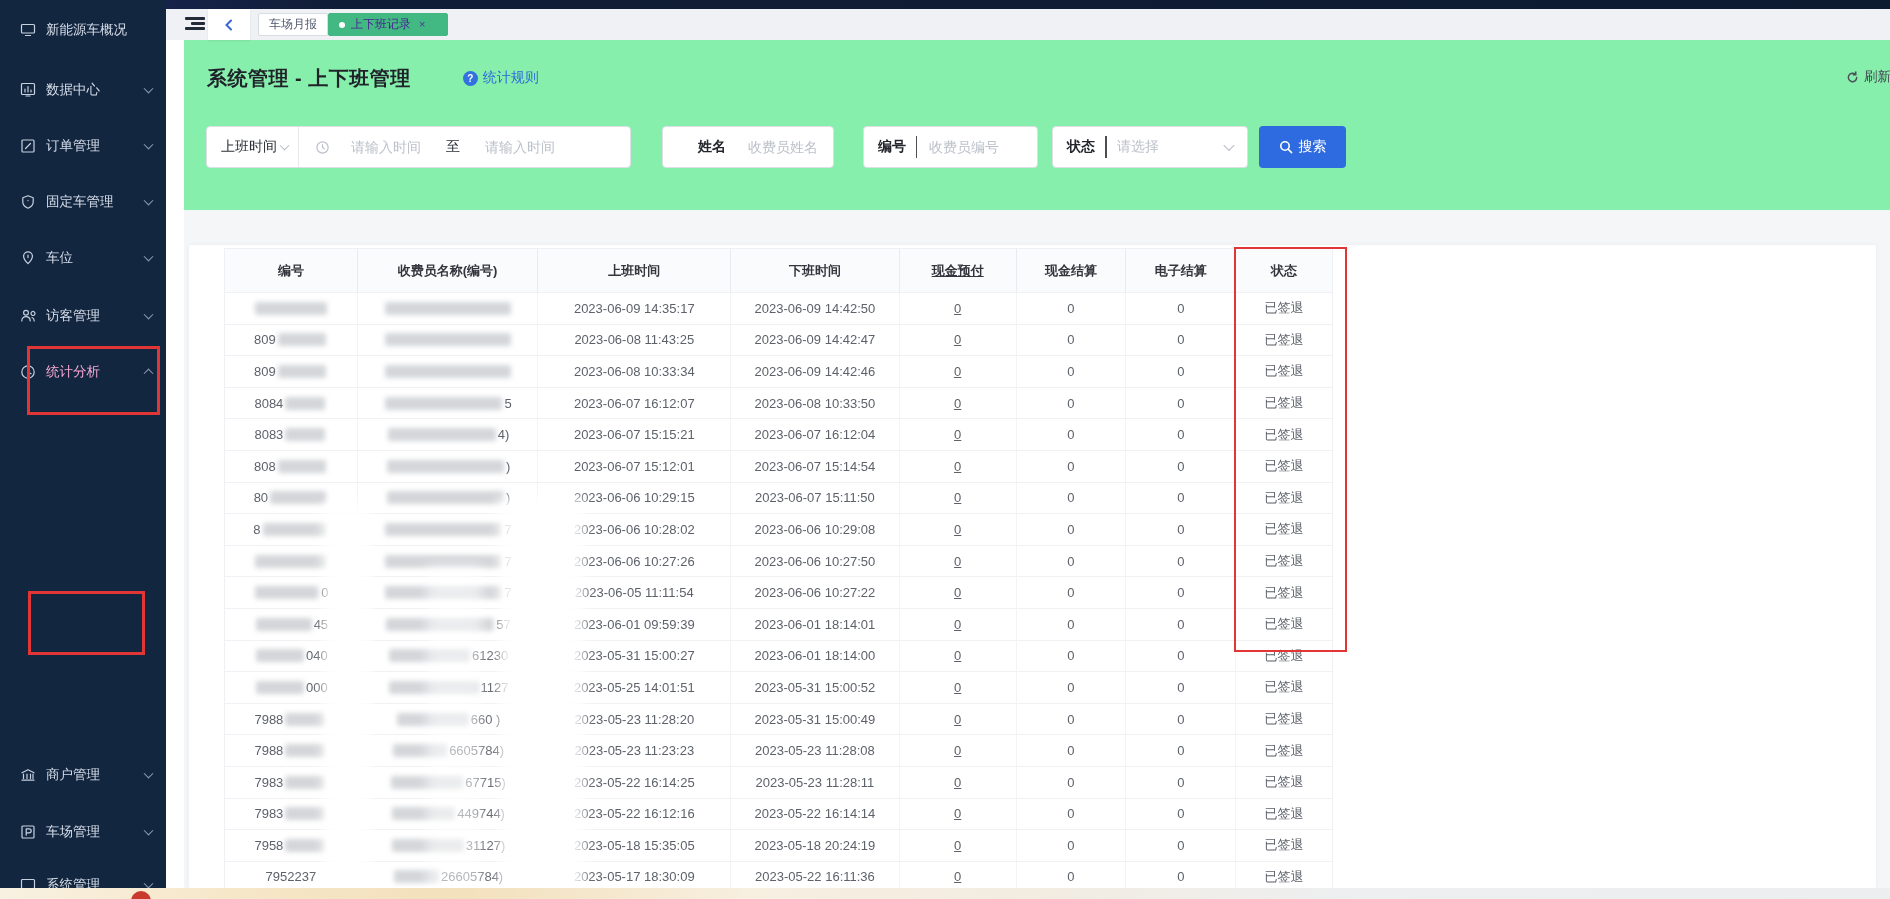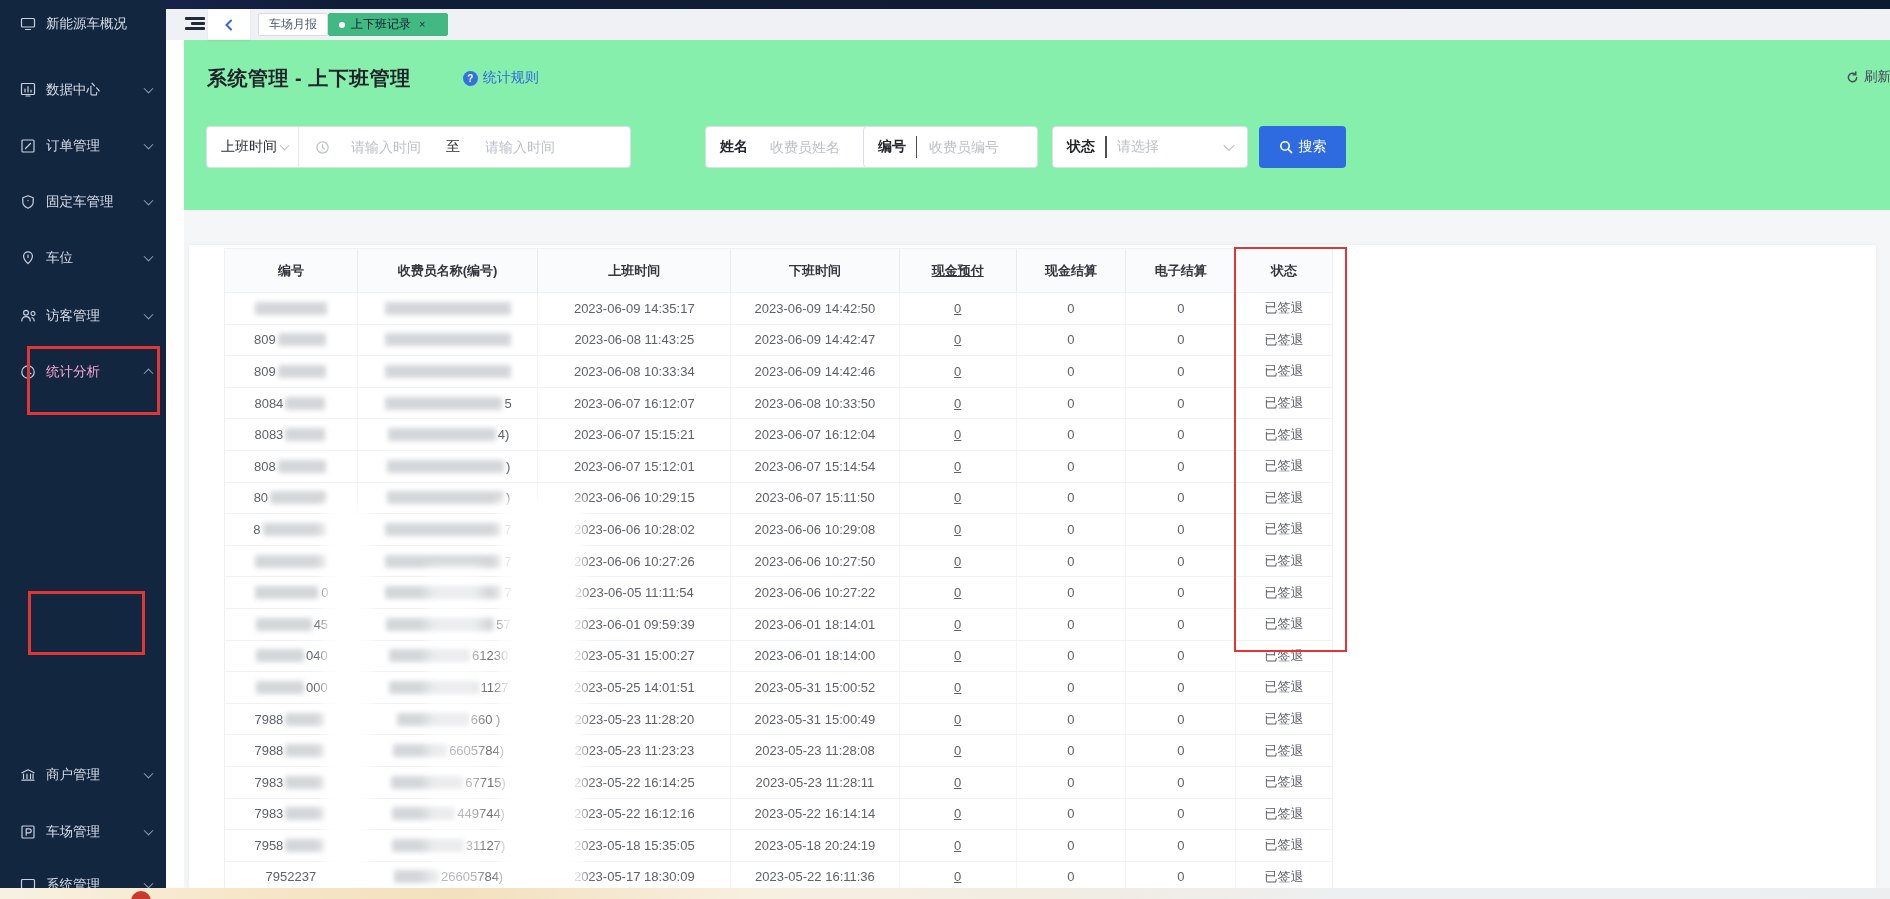--- a/index.html
+++ b/index.html
@@ -31,21 +31,21 @@
   #hamburger{position:absolute;left:19px;top:8px;width:20px;height:15px;cursor:pointer;}
   #hamburger i{display:block;height:2.6px;background:#232a38;margin-bottom:2.6px;border-radius:1px;}
   #hamburger i:nth-child(2){width:70%;margin-left:30%;}
   #back-btn{position:absolute;left:42px;top:0;width:42px;height:31px;background:#fff;cursor:pointer;
     box-shadow:0 1px 2px rgba(0,0,0,.08);display:flex;align-items:center;justify-content:center;}
   #back-btn svg{width:12px;height:12px;}
   #back-btn svg *{stroke:#3a66d1;stroke-width:2;fill:none;stroke-linecap:round;}
   .tab{position:absolute;top:4px;height:23px;line-height:21px;font-size:12px;padding:0 10px;
     border-radius:2px;cursor:pointer;white-space:nowrap;}
   #tab-0{left:92px;background:#fff;border:1px solid #d8dce3;color:#4f586c;}
-  #tab-1{left:162px;background:#42b983;border:1px solid #42b983;color:#0f172a;padding-left:22px;padding-right:22px;}
+  #tab-1{left:162px;background:#42b983;border:1px solid #42b983;color:#4c1d95;padding-left:22px;padding-right:22px;}
   #tab-1 .dot{position:absolute;left:10px;top:8px;width:6px;height:6px;border-radius:50%;background:#fff;}
   #tab-1 .close{margin-left:8px;font-size:11px;opacity:.85;cursor:pointer;}
 
   
   #content{position:absolute;left:166px;top:40px;width:1724px;height:859px;background:#86efac;margin-left:18px;}
   #grayband{position:absolute;left:0;top:170px;width:1724px;height:689px;background:#f5f6f8;}
 
   #title-row{position:absolute;left:23px;top:24px;height:28px;display:flex;align-items:center;}
   #page-title{font-size:20px;font-weight:700;color:#1f2329;letter-spacing:.5px;}
   #help{display:flex;align-items:center;margin-left:52px;cursor:pointer;}
@@ -54,21 +54,21 @@
   #help .hlbl{margin-left:5px;font-size:14px;color:#2f6bdb;}
   #refresh{position:absolute;left:1662px;top:28px;display:flex;align-items:center;cursor:pointer;}
   #refresh svg{width:13px;height:13px;}
   #refresh svg *{stroke:#4b5058;stroke-width:1.6;fill:none;stroke-linecap:round;}
   #refresh .rlbl{margin-left:5px;font-size:13.5px;color:#454a54;}
 
   
   .fgroup{position:absolute;top:86px;height:42px;border:1px solid #dcdfe6;border-radius:4px;
     background:#fff;display:flex;align-items:center;}
   #fg-time{left:22px;width:425px;}
-  #fg-name{left:521px;width:172px;}
+  #fg-name{left:478px;width:172px;padding-left:21px;}
   #fg-id{left:679px;width:175px;}
   #fg-status{left:868px;width:196px;}
   .fsel{width:92px;height:100%;display:flex;align-items:center;padding-left:14px;border-right:1px solid #e6e8ec;
     font-size:14px;color:#2b2f36;cursor:pointer;position:relative;}
   .fsel .chevron{position:absolute;right:10px;top:50%;width:7px;height:7px;border-right:1.4px solid #b6bcc6;
     border-bottom:1.4px solid #b6bcc6;transform:translateY(-70%) rotate(45deg);}
   .clock{margin-left:16px;width:15px;height:15px;}
   .clock *{stroke:#bcc1ca;stroke-width:1.3;fill:none;stroke-linecap:round;}
   .fgroup input{border:none;outline:none;font-size:14px;color:#303133;background:transparent;}
   .fgroup input::placeholder{color:#bcc1ca;}
@@ -110,21 +110,21 @@
     background:linear-gradient(90deg,#f8f1e2 0,#f6e7c9 12%,#f3e0bc 24%,#f7efe0 40%,#f2ece1 55%,#edeff1 72%,#eceef0 100%);}
   #red-badge{position:absolute;left:131px;top:891px;width:20px;height:20px;border-radius:50%;
     background:#c8392e;z-index:41;}
 </style>
 </head>
 <body>
 
 <div id="app">
 
   <nav id="sidebar">
-    <div class="side-item" style="top:4px">
+    <div class="side-item" style="top:10px">
       <svg class="si" viewBox="0 0 16 16">
           <rect x="1.5" y="2.5" width="13" height="8.5" rx="1"></rect>
           <path d="M5.5 13.5h5"></path>
         </svg>
       <span class="lbl">新能源车概况</span>
     </div>
     <div class="side-item" style="top:70px">
       <svg class="si" viewBox="0 0 16 16">
           <rect x="1.5" y="1.5" width="13" height="11" rx="1"></rect>
           <path d="M5 10V7M8 10V4.5M11 10V8"></path>

